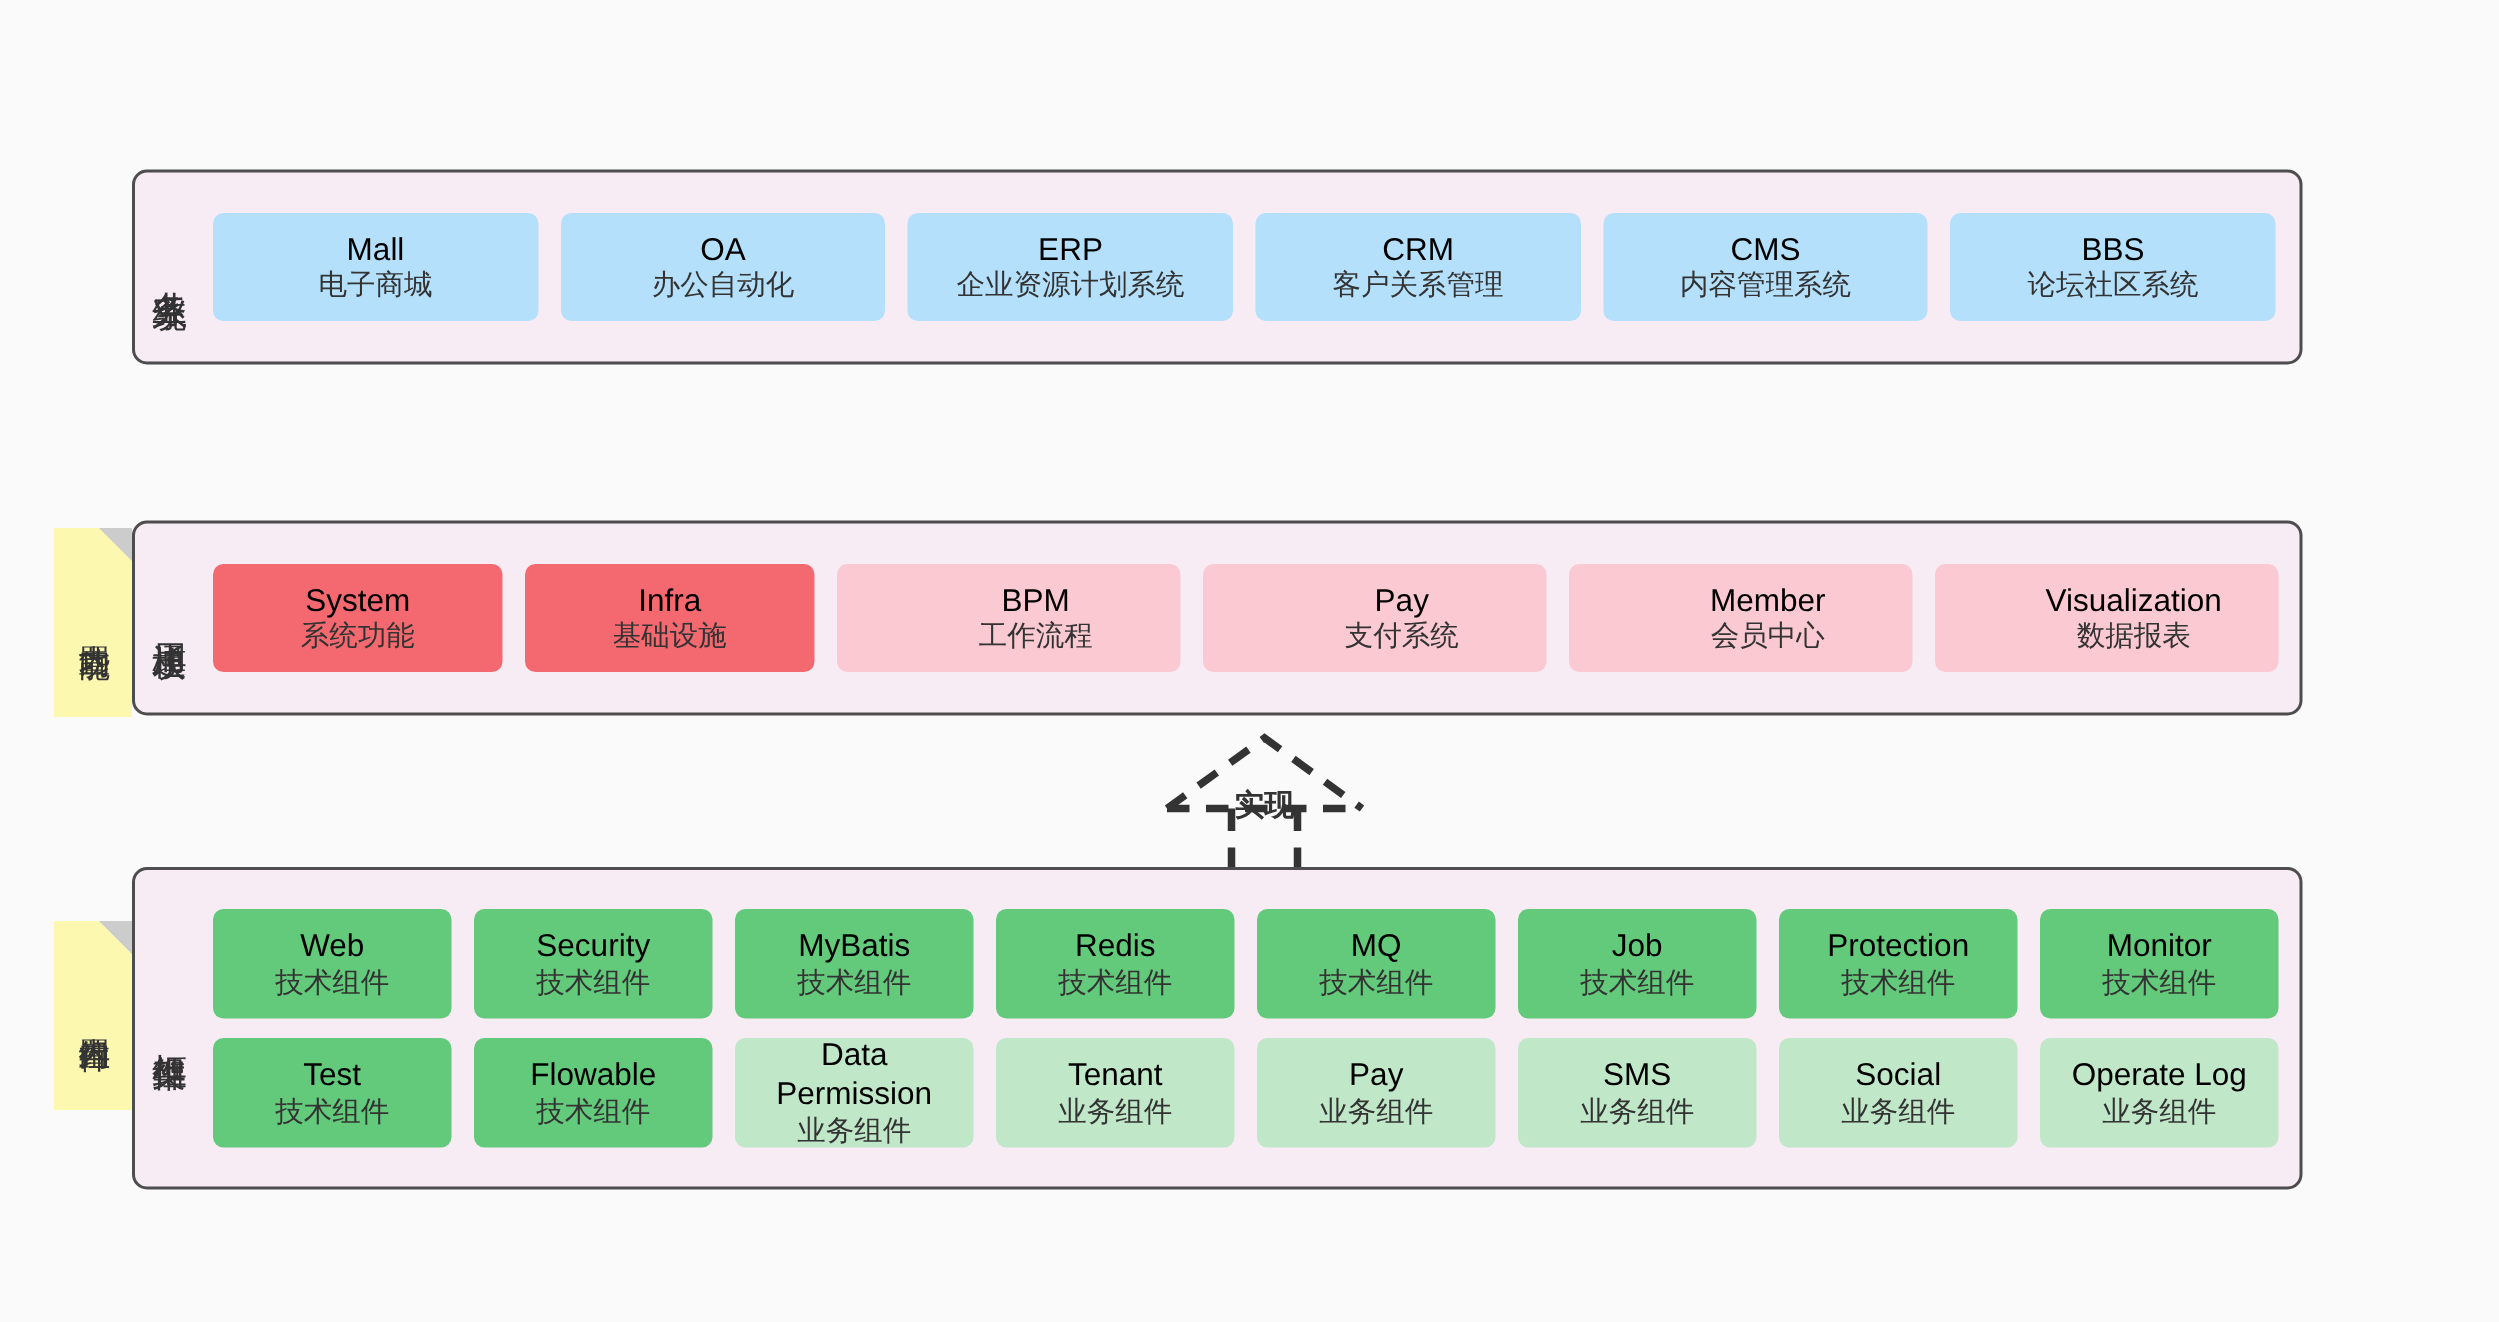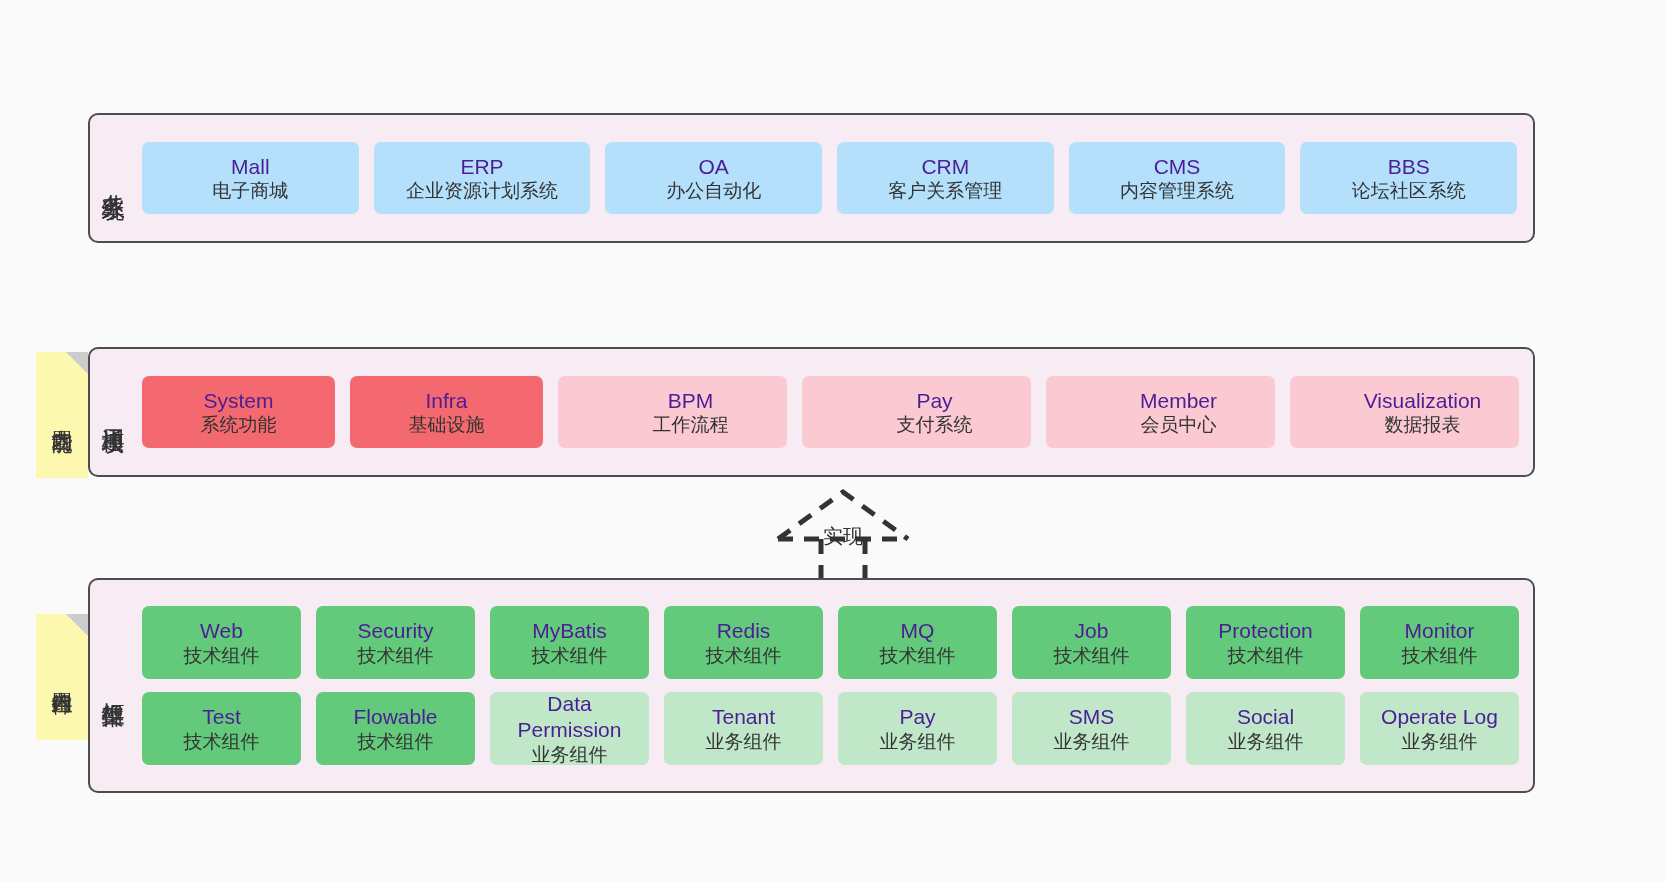--- a/index.html
+++ b/index.html
@@ -67,21 +67,21 @@
     display: flex;
     flex-direction: column;
     align-items: center;
     justify-content: center;
     text-align: center;
     padding: 6px 4px;
     line-height: 1.22;
   }
   .cell .t1 {
     font-size: 21px;
-    color: #4c1d95;
+    color: #000000;
   }
   .cell .t2 {
     font-size: 19px;
     color: #333333;
   }
 
   
   .c-blue       { background: #b4e0fc; }
   .c-red        { background: #f4696f; }
   .c-pink       { background: #fbc9d2; padding-left: 40px; }
@@ -139,42 +139,42 @@
     position: absolute;
     left: 0;
     top: 36px;
     width: 150px;
     text-align: center;
     font-size: 20px;
     color: #333333;
     pointer-events: none;
   }
   #arrow-build     { left: 760px; top: 255px; }
-  #arrow-implement { left: 768px; top: 487px; }
+  #arrow-implement { left: 768px; top: 487px; font-weight: bold; }
 </style>
 </head>
 <body>
 
 <div class="canvas">
 
   <div class="layer" id="layer-business">
     <div class="layer-title">业务系统</div>
     <div class="layer-body">
       <div class="row">
         <div class="cell c-blue">
           <span class="t1">Mall</span>
           <span class="t2">电子商城</span>
         </div>
         <div class="cell c-blue">
+          <span class="t1">OA</span>
+          <span class="t2">办公自动化</span>
+        </div>
+        <div class="cell c-blue">
           <span class="t1">ERP</span>
           <span class="t2">企业资源计划系统</span>
-        </div>
-        <div class="cell c-blue">
-          <span class="t1">OA</span>
-          <span class="t2">办公自动化</span>
         </div>
         <div class="cell c-blue">
           <span class="t1">CRM</span>
           <span class="t2">客户关系管理</span>
         </div>
         <div class="cell c-blue">
           <span class="t1">CMS</span>
           <span class="t2">内容管理系统</span>
         </div>
         <div class="cell c-blue">

